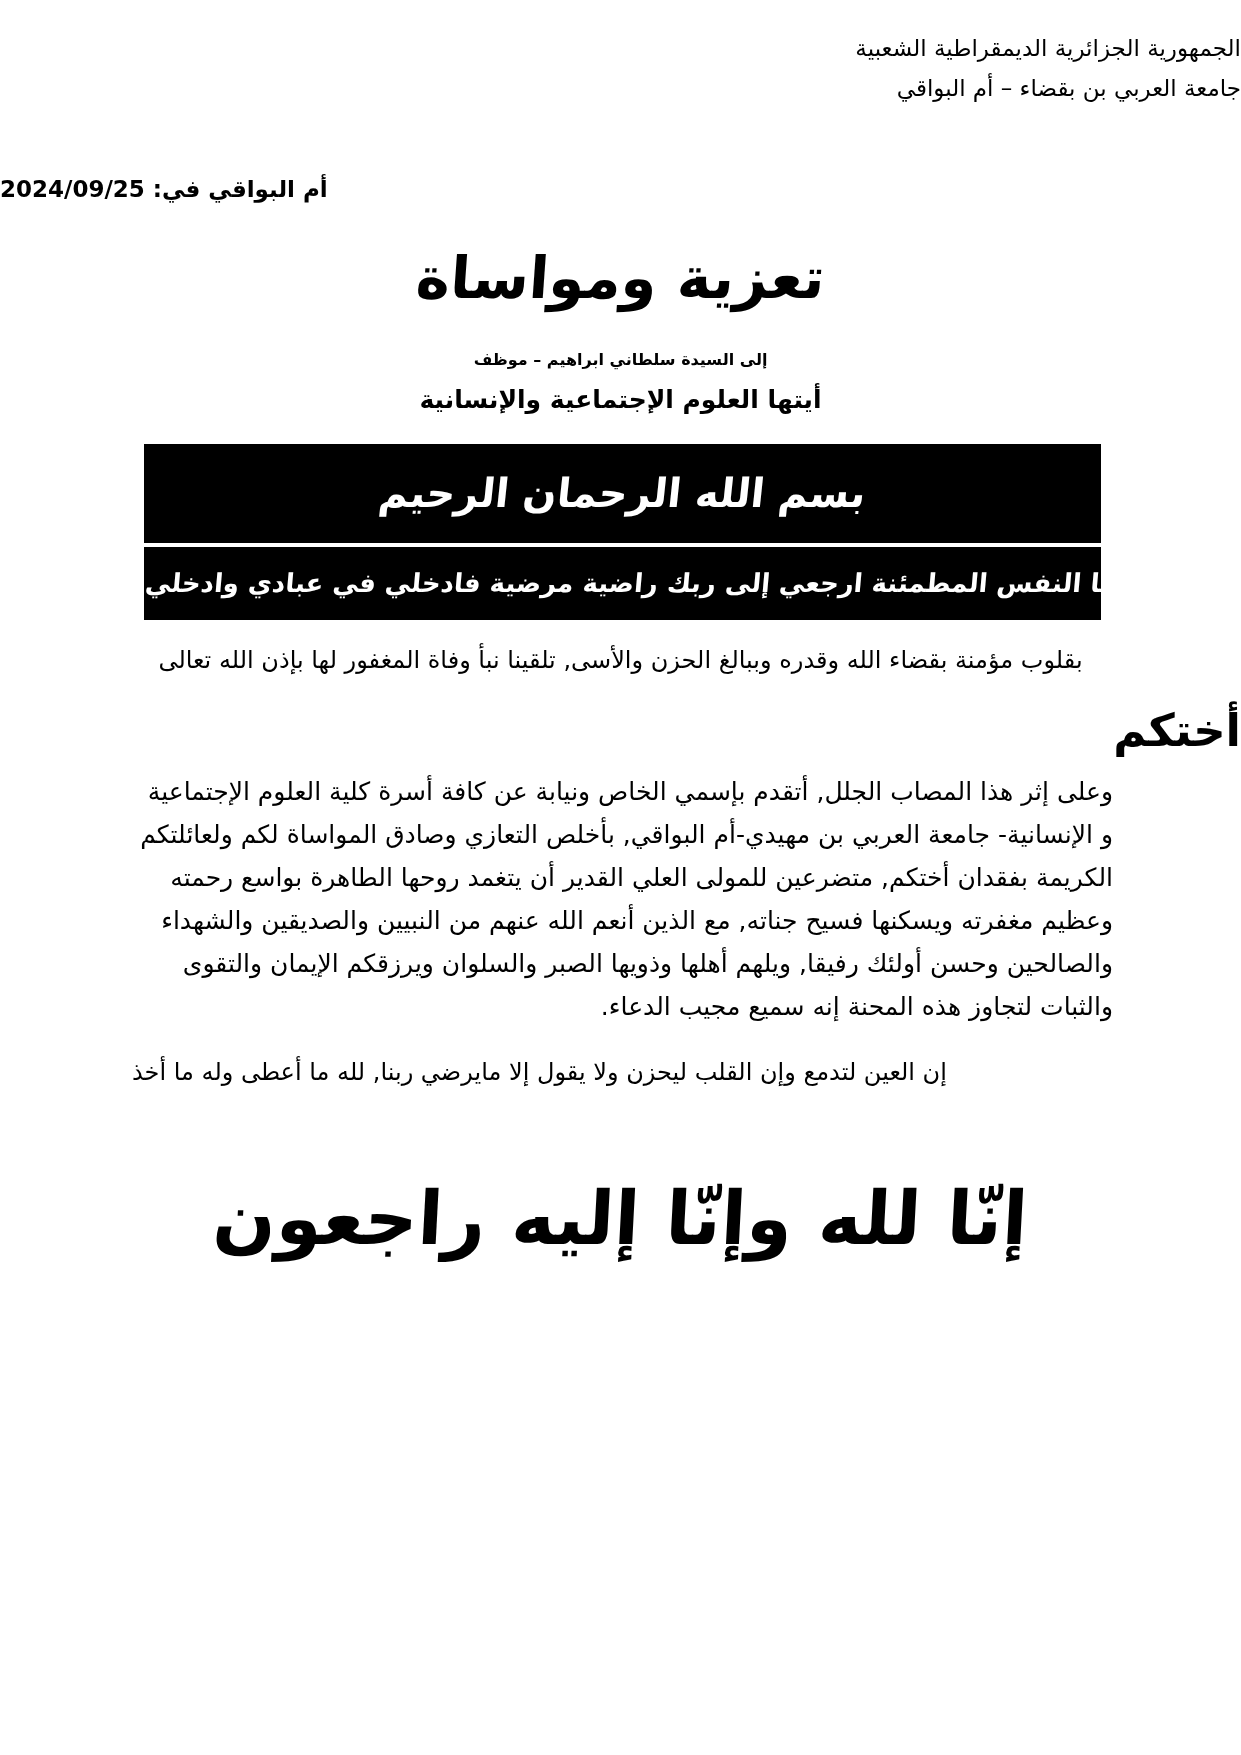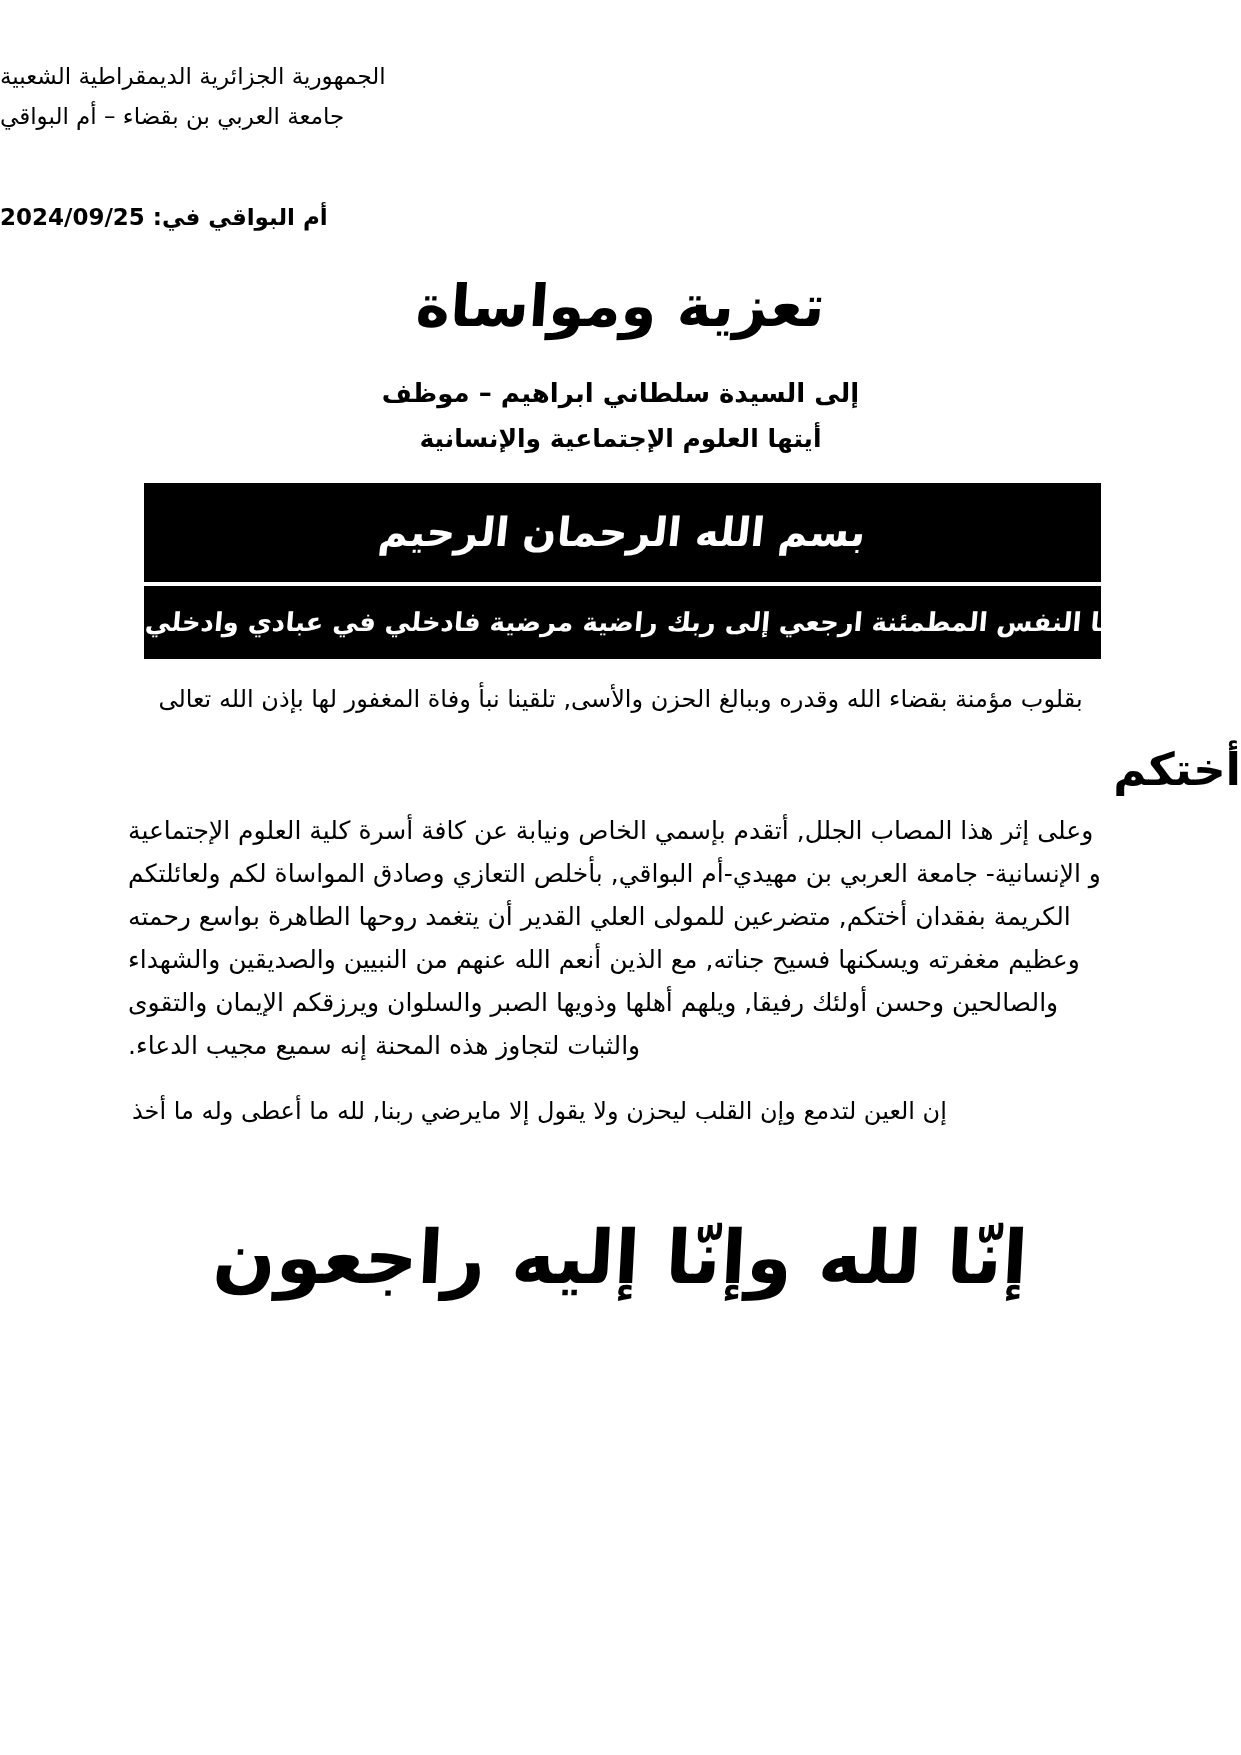--- a/index.html
+++ b/index.html
@@ -11,22 +11,22 @@
     width: 1241px;
     height: 1755px;
     margin: 0 auto;
     background: #ffffff;
     color: #000000;
     direction: rtl;
     overflow: hidden;
   }
 
   .header-block {
-    padding-top: 56px;
-    text-align: left;
+    padding-top: 28px;
+    text-align: right;
   }
   .header-line {
     font-size: 23px;
     line-height: 40px;
     color: #000;
   }
 
   .date-line {
     margin-top: 68px;
     text-align: left;
@@ -39,21 +39,21 @@
     text-align: center;
     font-size: 58px;
     font-weight: 700;
     transform: skewX(-4deg);
     line-height: 1.2;
   }
 
   .addressee-1 {
     margin-top: 36px;
     text-align: center;
-    font-size: 26px;
+    font-size: 16px;
     font-weight: 700;
   }
   .addressee-2 {
     margin-top: 16px;
     text-align: center;
     font-size: 25px;
     font-weight: 700;
   }
 
   .banner {
@@ -97,21 +97,21 @@
     font-size: 45px;
     font-weight: 700;
     line-height: 1.3;
   }
 
   .para-condolence {
     margin-top: 10px;
     padding: 0 128px;
     font-size: 25px;
     line-height: 43px;
-    text-align: left;
+    text-align: right;
   }
 
   .para-tears {
     margin-top: 24px;
     padding: 0 132px;
     font-size: 24px;
     line-height: 40px;
     text-align: left;
   }
 

